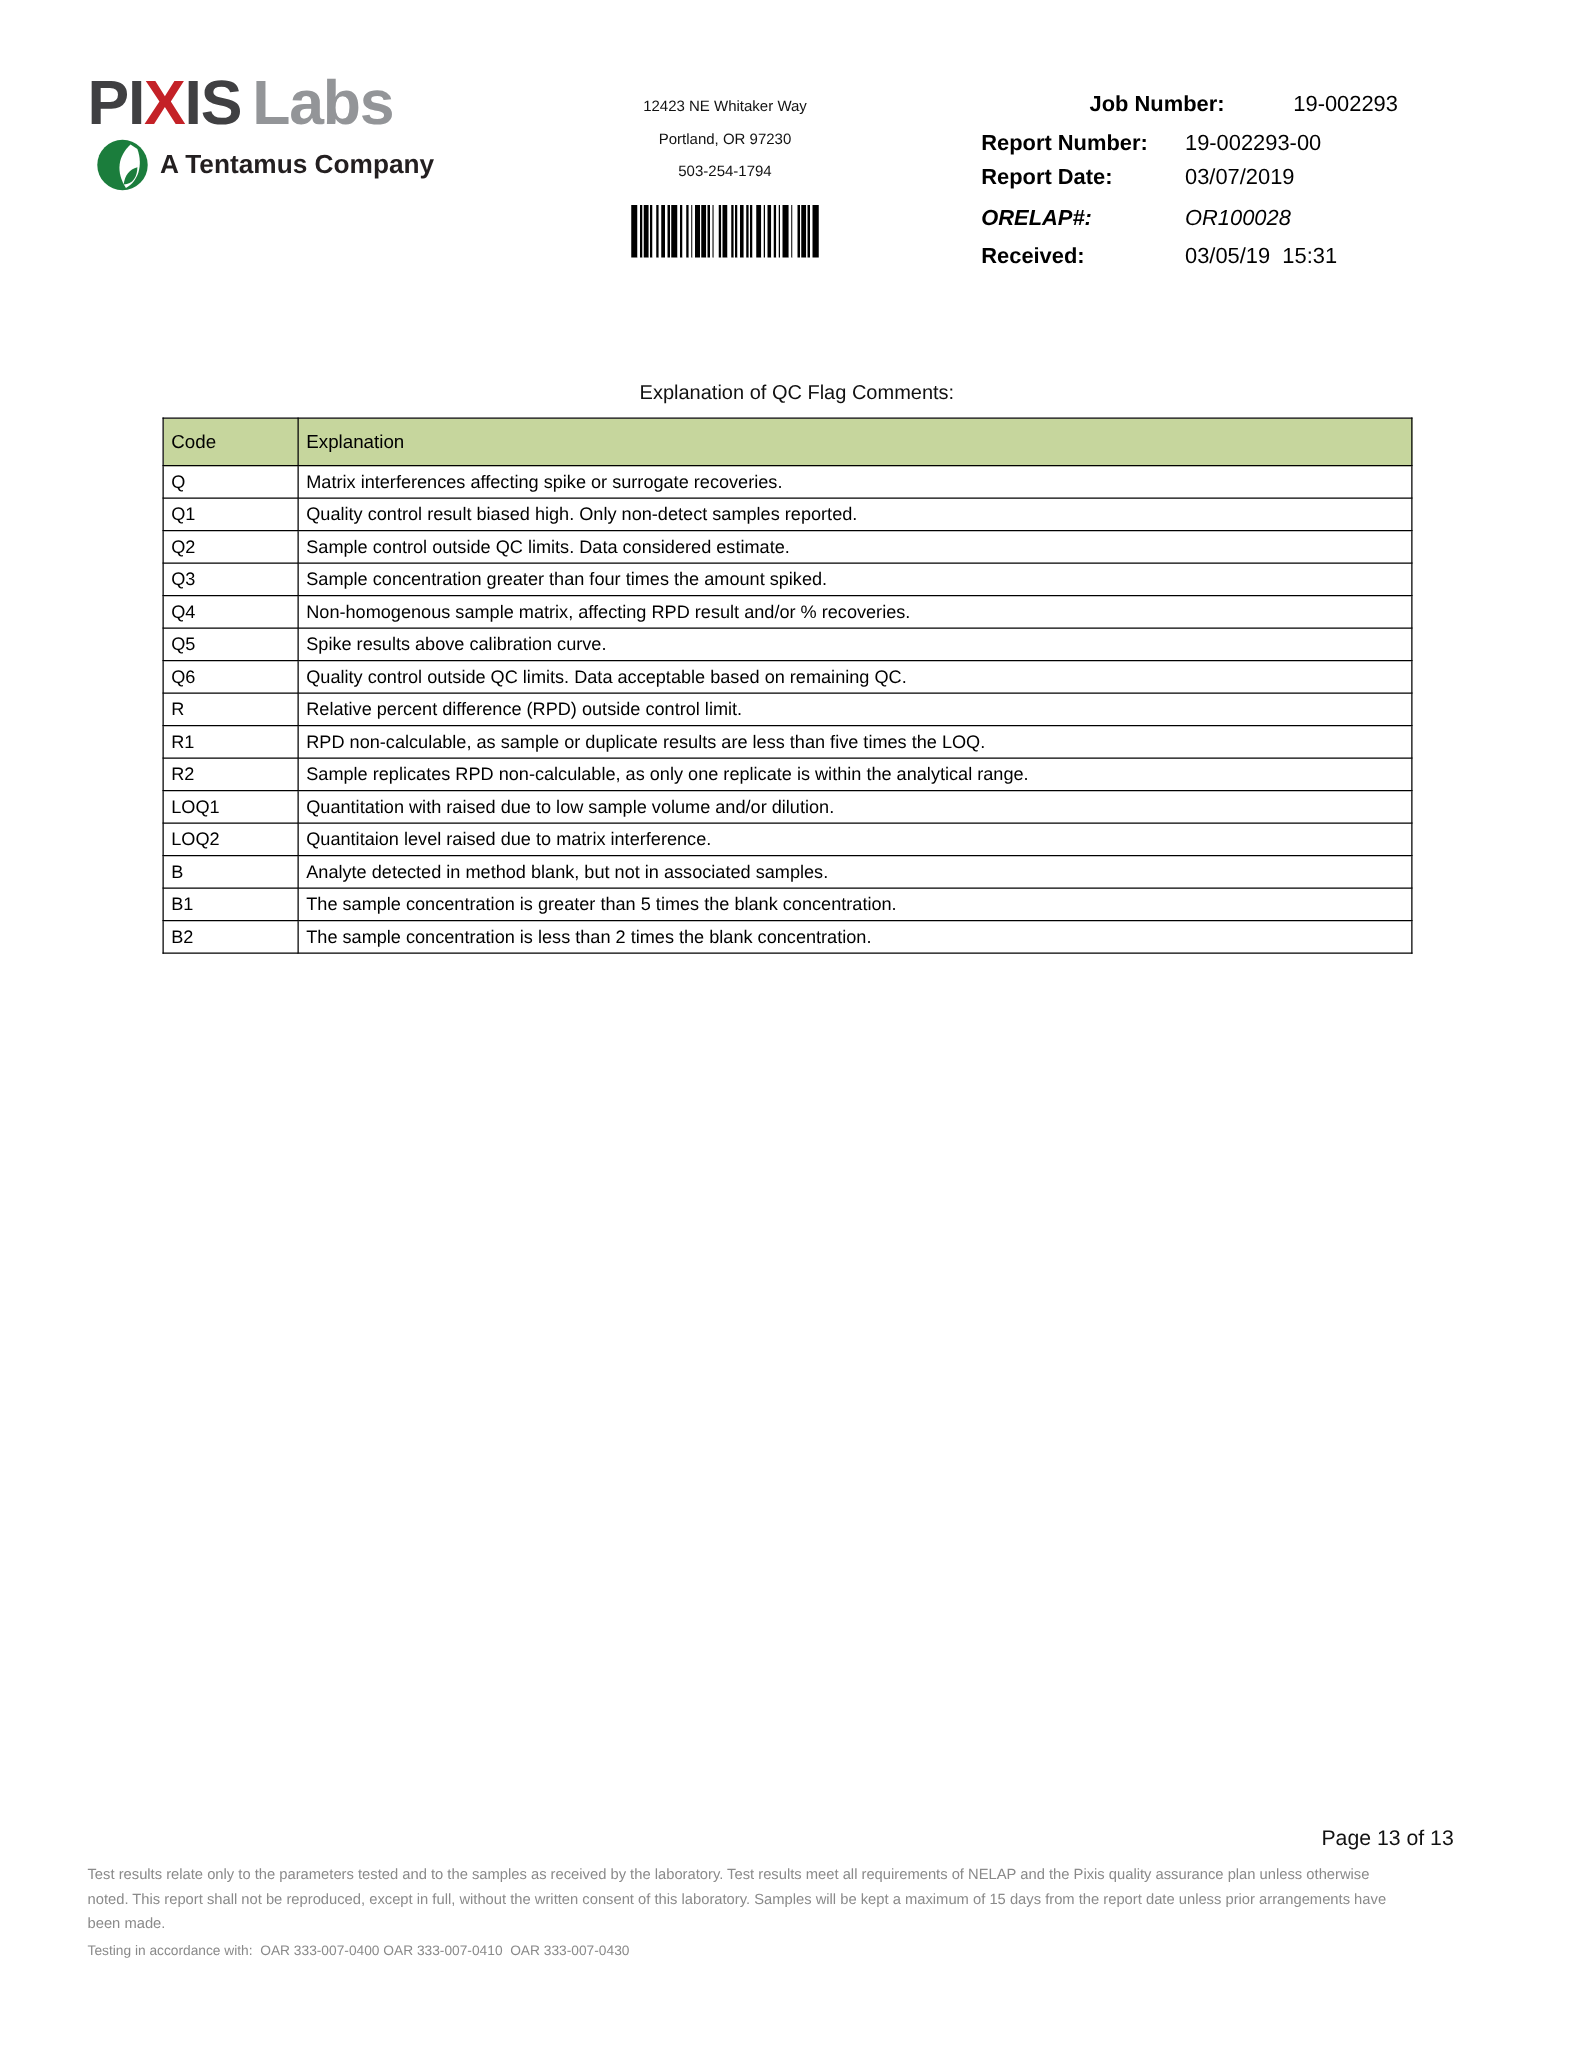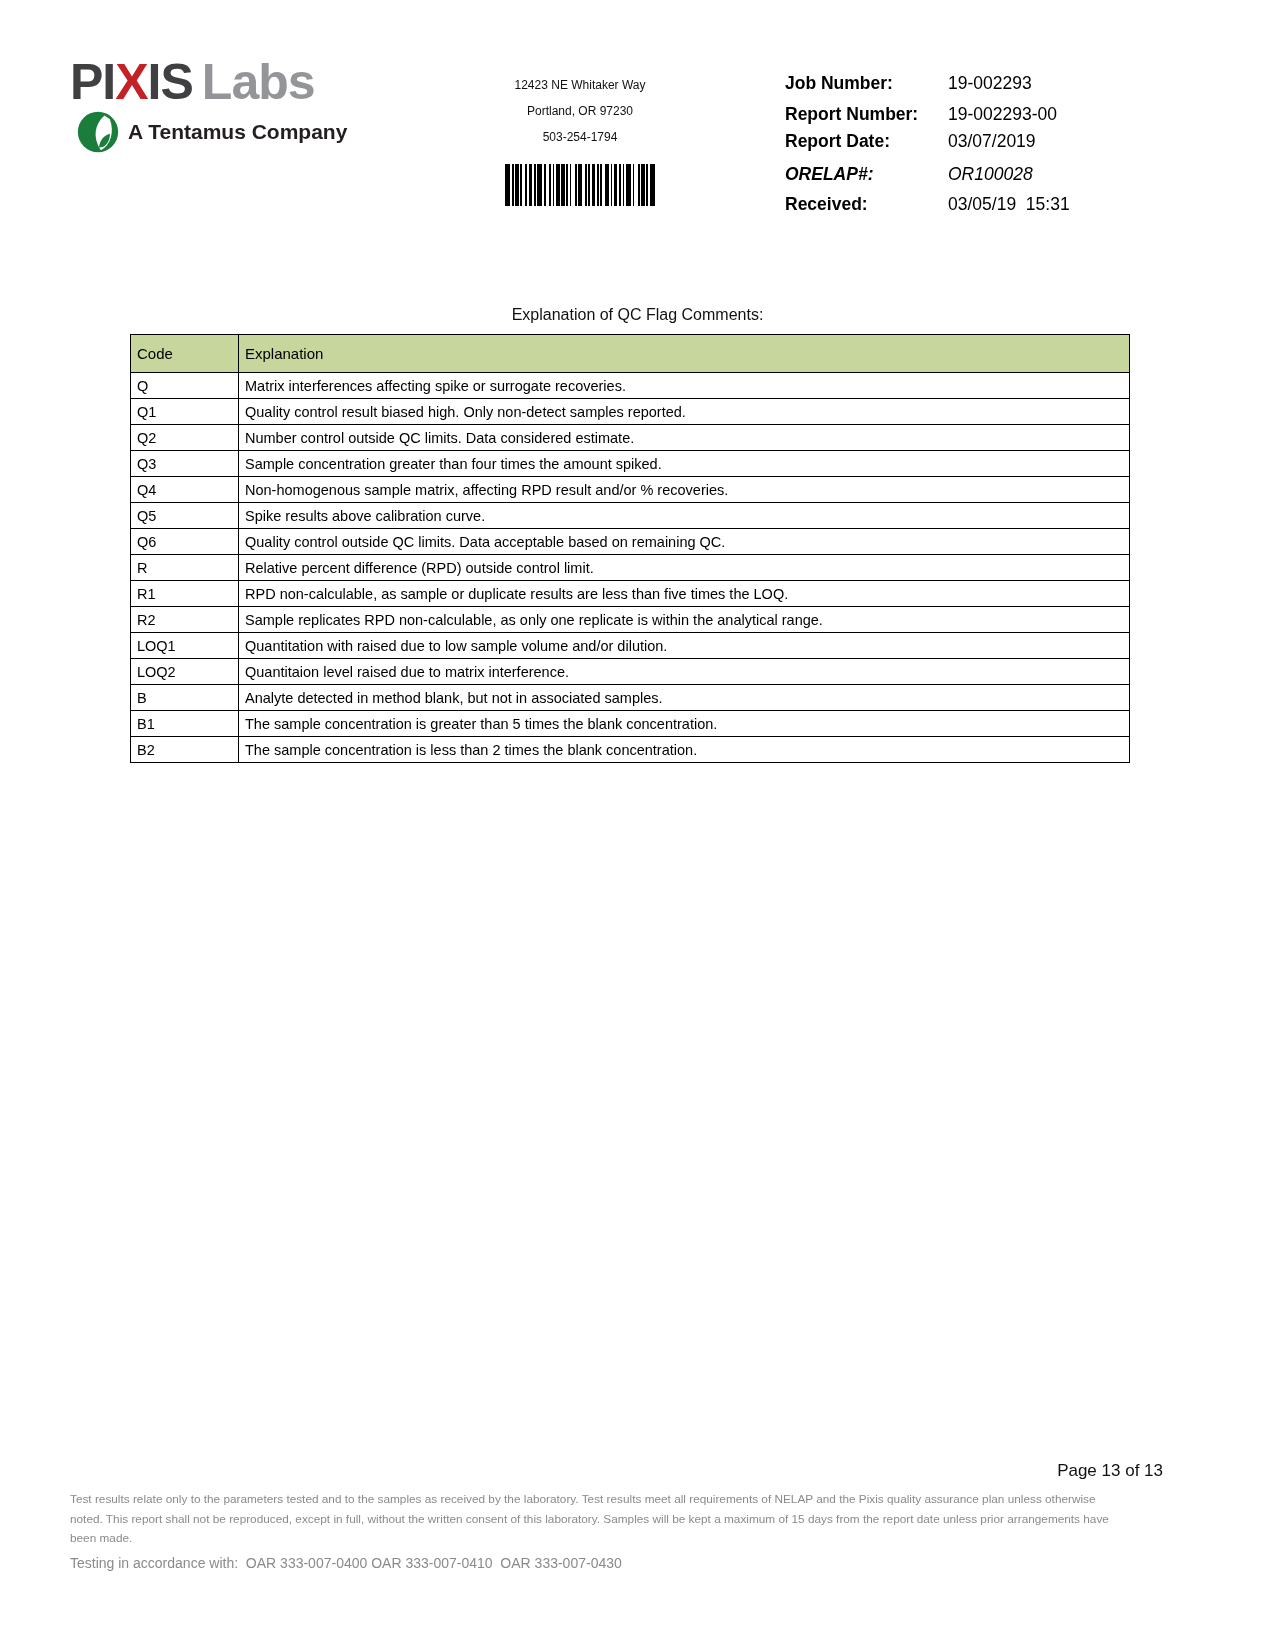--- a/index.html
+++ b/index.html
@@ -25,41 +25,41 @@
   .leaf-icon{width:44px;height:44px;display:inline-block;}
   .tagline{font-size:21px;font-weight:bold;color:#231f20;margin-left:8px;}
 
   .addr{position:absolute;left:440px;top:72px;width:280px;text-align:center;font-size:12px;line-height:26px;color:#111;}
   .barcode{display:flex;height:42px;width:150px;margin:14px auto 0 auto;}
   .bc-bar{background:#000;height:100%;}
   .bc-gap{background:#fff;height:100%;}
 
   .info{position:absolute;left:785px;top:72px;width:420px;}
   .info-row{display:flex;line-height:22px;font-size:17.5px;}
-  .info-row.m9{margin-bottom:9px;} .info-row.m5{margin-bottom:5px;}
+  .info-row.m9{margin-bottom:9px;justify-content:center;} .info-row.m5{margin-bottom:5px;}
   .info-row.m11{margin-bottom:11px;} .info-row.m8{margin-bottom:8px;font-style:italic;}
   .info-label{font-weight:bold;width:163px;flex:0 0 163px;color:#000;}
   .info-value{white-space:pre;color:#000;}
 
   
   .notice{position:absolute;left:70px;top:274px;font-size:16.5px;color:var(--accent-red);}
   .tbl-title{position:absolute;left:0;top:306px;width:1275px;text-align:center;font-size:16px;color:#111;}
 
   table.qc{position:absolute;left:130px;top:334px;width:1000px;border-collapse:collapse;
            font-size:14.5px;color:#000;}
   table.qc th,table.qc td{border:1.6px solid #000;text-align:left;font-weight:normal;
            padding:2px 6px;height:26px;vertical-align:middle;}
   table.qc thead th{background:var(--table-header-green);height:38px;font-size:15px;}
   .col-code{width:108px;}
 
   
   .page-num{position:absolute;top:1461px;right:112px;font-size:17px;color:#111;}
   .disclaimer{position:absolute;left:70px;top:1490px;width:1056px;font-size:11.8px;
               line-height:19.5px;color:var(--footer-gray);}
-  .accordance{position:absolute;left:70px;top:1555px;font-size:14px;color:var(--footer-gray);white-space:pre;}
+  .accordance{position:absolute;left:70px;top:1555px;font-size:11px;color:var(--footer-gray);white-space:pre;}
 </style>
 </head>
 <body>
 
 <div class="page">
 
   <div class="logo">
     <div class="logo-top"><span class="p">PI</span><span class="x">X</span><span class="p">IS</span><span class="labs">Labs</span></div>
     <div class="logo-bottom">
       <span class="leaf-icon">
@@ -182,21 +182,21 @@
       <tr>
           <td class="col-code">Q</td>
           <td>Matrix interferences affecting spike or surrogate recoveries.</td>
         </tr>
       <tr>
           <td class="col-code">Q1</td>
           <td>Quality control result biased high. Only non-detect samples reported.</td>
         </tr>
       <tr>
           <td class="col-code">Q2</td>
-          <td>Number control outside QC limits. Data considered estimate.</td>
+          <td>Sample control outside QC limits. Data considered estimate.</td>
         </tr>
       <tr>
           <td class="col-code">Q3</td>
           <td>Sample concentration greater than four times the amount spiked.</td>
         </tr>
       <tr>
           <td class="col-code">Q4</td>
           <td>Non-homogenous sample matrix, affecting RPD result and/or % recoveries.</td>
         </tr>
       <tr>

